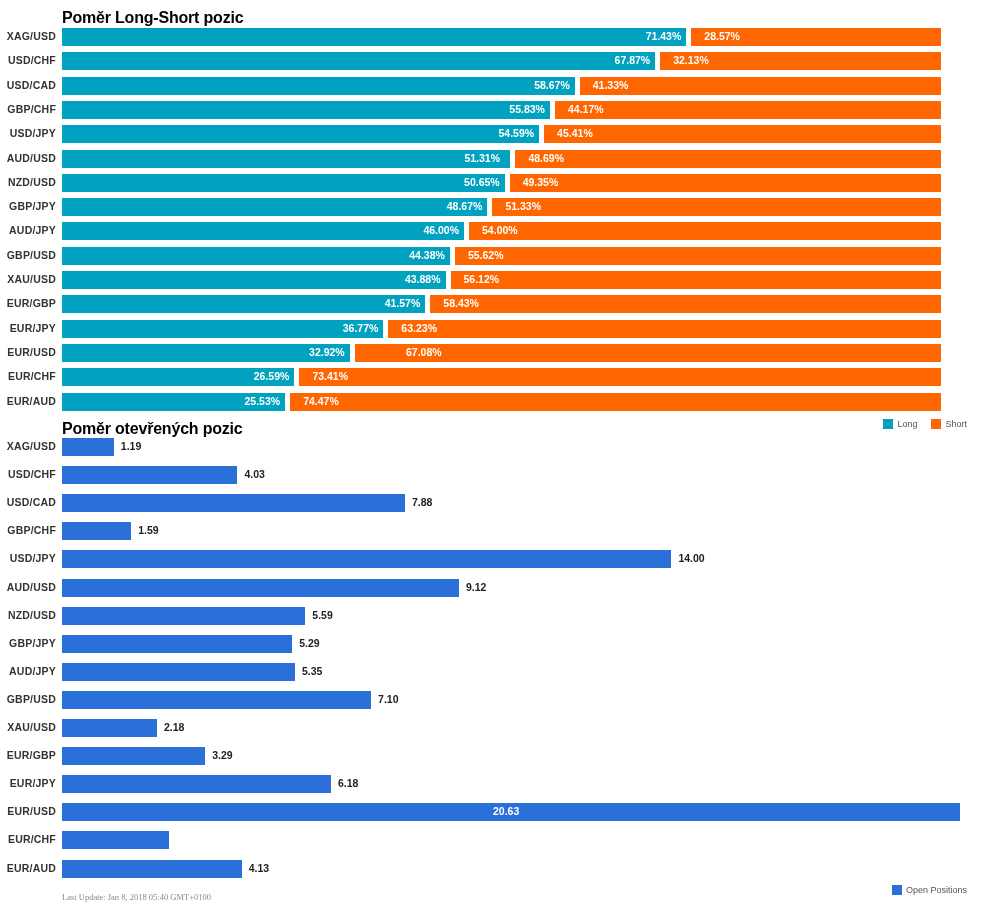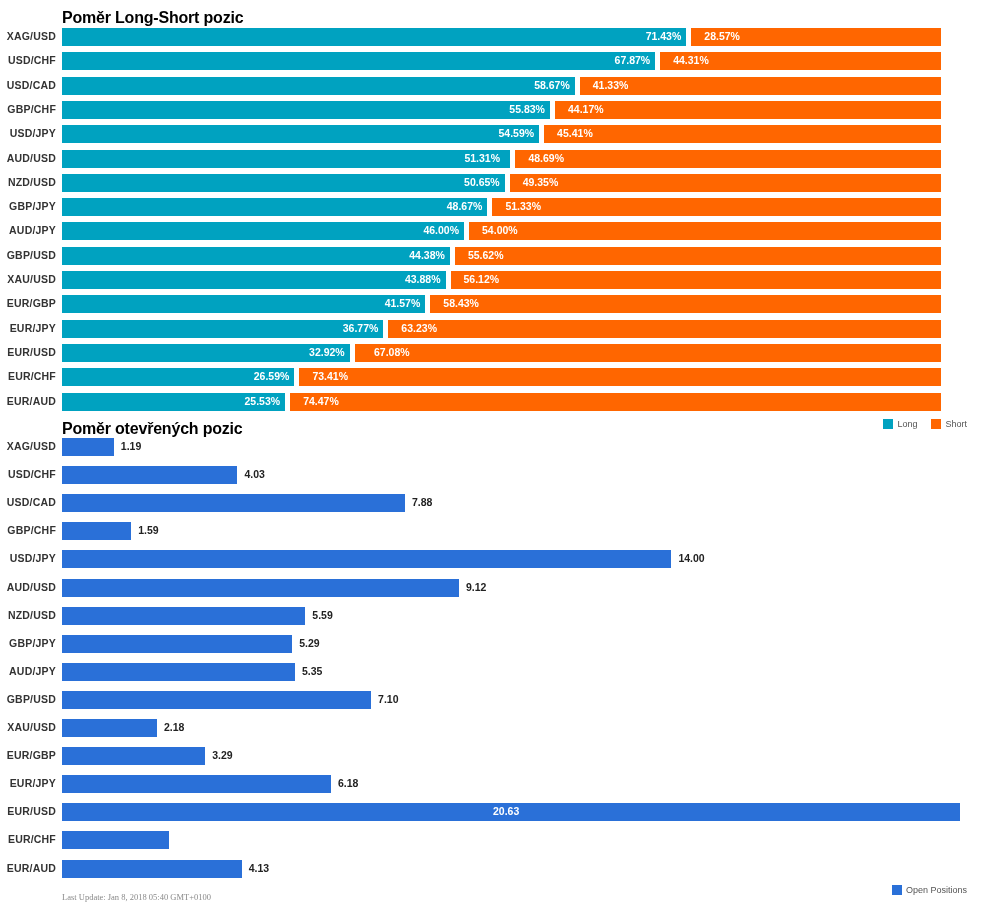--- a/index.html
+++ b/index.html
@@ -81,21 +81,21 @@
           <div class="bar ls-bar-long" style="left: 62px; top: 0px; width: 624.298px; height: 18px;"></div>
           <div class="bar-val ls-val" style="left: 641.298px; top: 2px; width: 40px; text-align: right;">71.43%</div>
           <div class="bar ls-bar-short" style="left: 691.298px; top: 0px; width: 249.702px; height: 18px;"></div>
           <div class="bar-val ls-val" style="left: 704.298px; top: 2px;">28.57%</div>
         </div>
         <div class="row" style="top: 24.3px; height: 24.3px;">
           <div class="cat-label" style="top: 2px;">USD/CHF</div>
           <div class="bar ls-bar-long" style="left: 62px; top: 0px; width: 593.184px; height: 18px;"></div>
           <div class="bar-val ls-val" style="left: 610.184px; top: 2px; width: 40px; text-align: right;">67.87%</div>
           <div class="bar ls-bar-short" style="left: 660.184px; top: 0px; width: 280.816px; height: 18px;"></div>
-          <div class="bar-val ls-val" style="left: 673.184px; top: 2px;">44.31%</div>
+          <div class="bar-val ls-val" style="left: 673.184px; top: 2px;">32.13%</div>
         </div>
         <div class="row" style="top: 48.6px; height: 24.3px;">
           <div class="cat-label" style="top: 2px;">USD/CAD</div>
           <div class="bar ls-bar-long" style="left: 62px; top: 0px; width: 512.776px; height: 18px;"></div>
           <div class="bar-val ls-val" style="left: 529.776px; top: 2px; width: 40px; text-align: right;">58.67%</div>
           <div class="bar ls-bar-short" style="left: 579.776px; top: 0px; width: 361.224px; height: 18px;"></div>
           <div class="bar-val ls-val" style="left: 592.776px; top: 2px;">41.33%</div>
         </div>
         <div class="row" style="top: 72.9px; height: 24.3px;">
           <div class="cat-label" style="top: 2px;">GBP/CHF</div>
@@ -165,21 +165,21 @@
           <div class="bar ls-bar-long" style="left: 62px; top: 0px; width: 321.37px; height: 18px;"></div>
           <div class="bar-val ls-val" style="left: 338.37px; top: 2px; width: 40px; text-align: right;">36.77%</div>
           <div class="bar ls-bar-short" style="left: 388.37px; top: 0px; width: 552.63px; height: 18px;"></div>
           <div class="bar-val ls-val" style="left: 401.37px; top: 2px;">63.23%</div>
         </div>
         <div class="row" style="top: 315.9px; height: 24.3px;">
           <div class="cat-label" style="top: 2px;">EUR/USD</div>
           <div class="bar ls-bar-long" style="left: 62px; top: 0px; width: 287.721px; height: 18px;"></div>
           <div class="bar-val ls-val" style="left: 304.721px; top: 2px; width: 40px; text-align: right;">32.92%</div>
           <div class="bar ls-bar-short" style="left: 354.721px; top: 0px; width: 586.279px; height: 18px;"></div>
-          <div class="bar-val ls-val" style="left: 346px; top: 2px; padding-left: 28px;">67.08%</div>
+          <div class="bar-val ls-val" style="left: 378px; top: 2px; padding-left: 28px;">67.08%</div>
         </div>
         <div class="row" style="top: 340.2px; height: 24.3px;">
           <div class="cat-label" style="top: 2px;">EUR/CHF</div>
           <div class="bar ls-bar-long" style="left: 62px; top: 0px; width: 232.397px; height: 18px;"></div>
           <div class="bar-val ls-val" style="left: 249.397px; top: 2px; width: 40px; text-align: right;">26.59%</div>
           <div class="bar ls-bar-short" style="left: 299.397px; top: 0px; width: 641.603px; height: 18px;"></div>
           <div class="bar-val ls-val" style="left: 312.397px; top: 2px;">73.41%</div>
         </div>
         <div class="row" style="top: 364.5px; height: 24.3px;">
           <div class="cat-label" style="top: 2px;">EUR/AUD</div>

